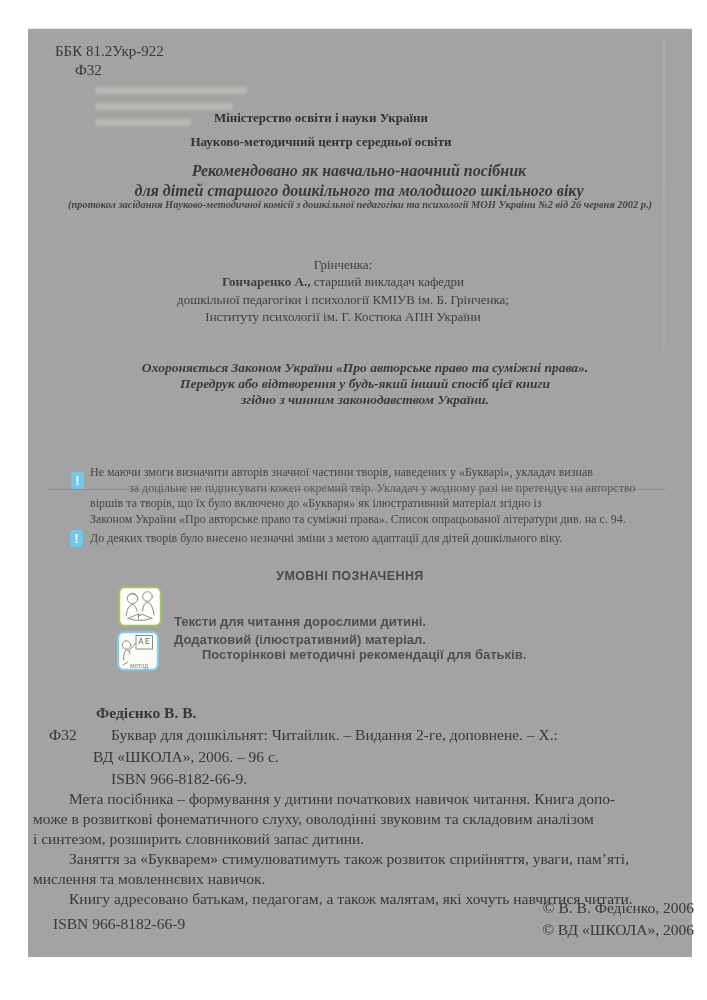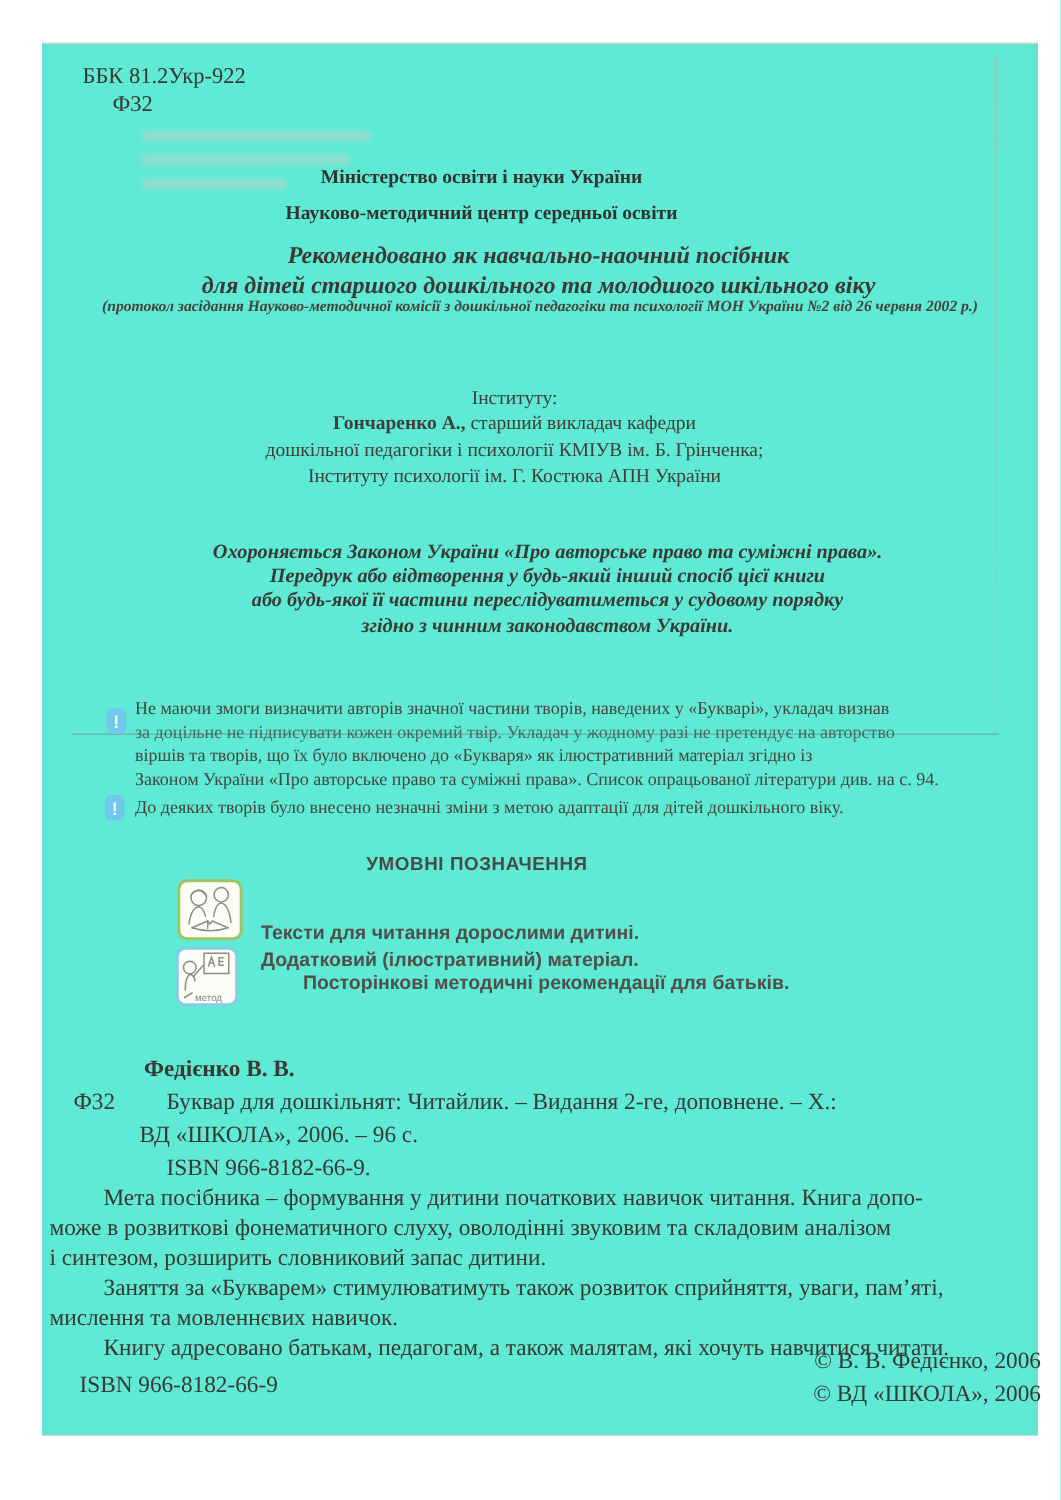--- a/index.html
+++ b/index.html
@@ -3,21 +3,21 @@
 <meta charset="utf-8">
 <style>
   html,body{margin:0;padding:0;}
   body{
     width:707px;height:1000px;background:#ffffff;position:relative;overflow:hidden;
     font-family:"Liberation Serif", serif;color:#3a3833;
     -webkit-font-smoothing:antialiased;
   }
   .page{
     position:absolute;left:28px;top:28px;width:664px;height:928px;
-    background:#5eead4;border-top:1px solid #e8e6df;
+    background:#a3a3a3;border-top:1px solid #e8e6df;
     box-shadow:0 0 6px rgba(180,178,168,0.25) inset;
   }
   .abs{position:absolute;}
   .center{text-align:center;}
   .nowrap{white-space:nowrap;}
   .b{font-weight:bold;}
 
   .bbk{left:27px;top:13px;font-size:15px;line-height:19px;}
   .bbk .code2{padding-left:20px;}
 
@@ -31,25 +31,25 @@
 
   .legal{left:24px;top:331px;width:626px;font-size:13.5px;font-weight:bold;font-style:italic;line-height:16.2px;color:#3b3935;}
 
   .note-icon{
     position:absolute;width:13px;height:17px;border-radius:3.5px;background:#72c8ea;
     color:#ffffff;font-family:"Liberation Sans", sans-serif;font-weight:bold;font-size:12px;
     display:flex;align-items:center;justify-content:center;line-height:1;
   }
   .note-text{font-size:12px;line-height:15.7px;color:#47453f;}
   .note1{left:62px;top:436px;width:560px;}
-  .note1 .l2{opacity:.78;}
+  .note1 .l2{opacity:.78;margin-left:39px;}
   .note2{left:62px;top:502px;width:560px;}
   .artifact-line{left:20px;top:460px;width:618px;height:1px;background:rgba(110,108,100,0.38);}
 
-  .legend-title{left:0;top:540px;width:580px;font-family:"Liberation Sans", sans-serif;font-weight:bold;font-size:12.5px;letter-spacing:.4px;color:#4c4a45;}
+  .legend-title{left:0;top:540px;width:580px;font-family:"Liberation Sans", sans-serif;font-weight:bold;font-size:12.5px;letter-spacing:.4px;color:#4c4a45;padding-left:32px;}
   .legend-text{font-family:"Liberation Sans", sans-serif;font-weight:bold;font-size:13px;line-height:18px;color:#514f49;}
   .legend-item1-text{left:146px;top:560px;margin-top:24px;}
   .legend-item2-text{left:146px;top:617px;padding-left:28px;}
   .legend-ic1{left:90px;top:557px;}
   .legend-ic2{left:89px;top:602px;}
 
   .card{font-size:15.5px;color:#3a3833;}
   .card-author{left:68px;top:675px;font-weight:bold;}
   .card-code{left:21px;top:697px;}
   .card-l1{left:83px;top:697px;}
@@ -88,30 +88,29 @@
     <div class="nowrap">Науково-методичний центр середньої освіти</div>
   </div>
 
   <div class="abs center recommend">
     <div class="nowrap">Рекомендовано як навчально-наочний посібник</div>
     <div class="nowrap">для дітей старшого дошкільного та молодшого шкільного віку</div>
   </div>
   <div class="abs center protocol nowrap">(протокол засідання Науково-методичної комісії з дошкільної педагогіки та психології МОН України №2 від 26 червня 2002 р.)</div>
 
   <div class="abs center reviewers">
-    <div>Інституту:</div>
+    <div>Грінченка:</div>
     <div class="nowrap"><span class="b">Гончаренко А.,</span><span> старший викладач кафедри</span></div>
     <div class="nowrap">дошкільної педагогіки і психології КМІУВ ім. Б. Грінченка;</div>
     <div class="nowrap">Інституту психології ім. Г. Костюка АПН України</div>
   </div>
 
   <div class="abs center legal">
     <div class="nowrap">Охороняється Законом України «Про авторське право та суміжні права».</div>
     <div class="nowrap">Передрук або відтворення у будь-який інший спосіб цієї книги</div>
-    <div class="nowrap">або будь-якої її частини переслідуватиметься у судовому порядку</div>
     <div class="nowrap">згідно з чинним законодавством України.</div>
   </div>
 
   <div class="artifact-line abs"></div>
   <div class="note-icon" style="left:43px;top:443px;">
       <span>!</span>
     </div>
   <div class="abs note-text note1">
     <div class="nowrap">Не маючи змоги визначити авторів значної частини творів, наведених у «Букварі», укладач визнав</div>
     <div class="nowrap l2">за доцільне не підписувати кожен окремий твір. Укладач у жодному разі не претендує на авторство</div>

